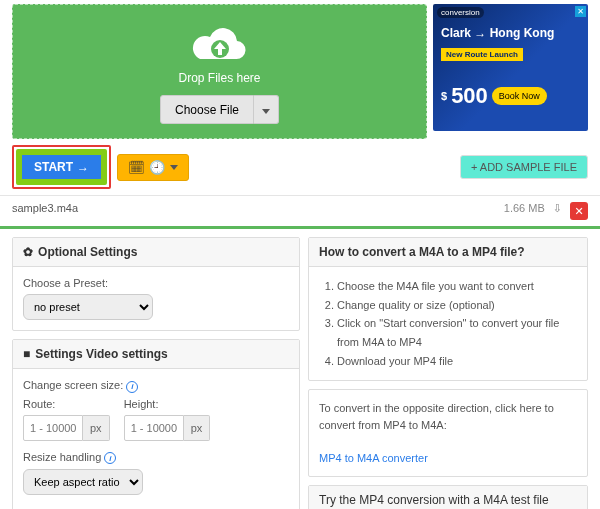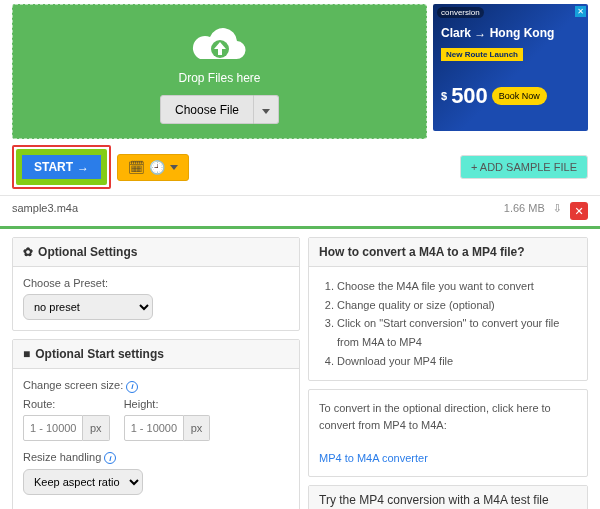--- a/index.html
+++ b/index.html
@@ -112,21 +112,21 @@
         </div>
       <div class="panel-body">
         <div class="label">Choose a Preset:</div>
         <select class="select" style="width:130px"><option>no preset</option></select>
       </div>
     </div>
 
     <div class="panel">
       <div class="panel-head">
           <span>■</span>
-          <span>Optional Start settings</span>
+          <span>Settings Video settings</span>
         </div>
       <div class="panel-body">
         <div class="label"><span>Change screen size:</span> <span class="info-i">i</span></div>
         <div class="row">
           <div class="col">
             <div class="label">Route:</div>
             <div class="input-group">
                 <input class="input" style="width: 60px;" placeholder="1 - 10000">
                 <span class="unit">px</span>
               </div>
@@ -155,21 +155,21 @@
         <ol>
           <li>Choose the M4A file you want to convert</li>
           <li>Change quality or size (optional)</li>
           <li>Click on "Start conversion" to convert your file from M4A to MP4</li>
           <li>Download your MP4 file</li>
         </ol>
       </div>
     </div>
     <div class="panel">
       <div class="panel-body right-text">
-        <span>To convert in the optional direction, click here to convert from MP4 to M4A:</span><br><br>
+        <span>To convert in the opposite direction, click here to convert from MP4 to M4A:</span><br><br>
         <span class="link">MP4 to M4A converter</span>
       </div>
     </div>
     <div class="panel">
       <div class="panel-head" style="font-weight:400">Try the MP4 conversion with a M4A test file</div>
       <div class="panel-body right-text">
         <br><br>
         
       </div>
     </div>

